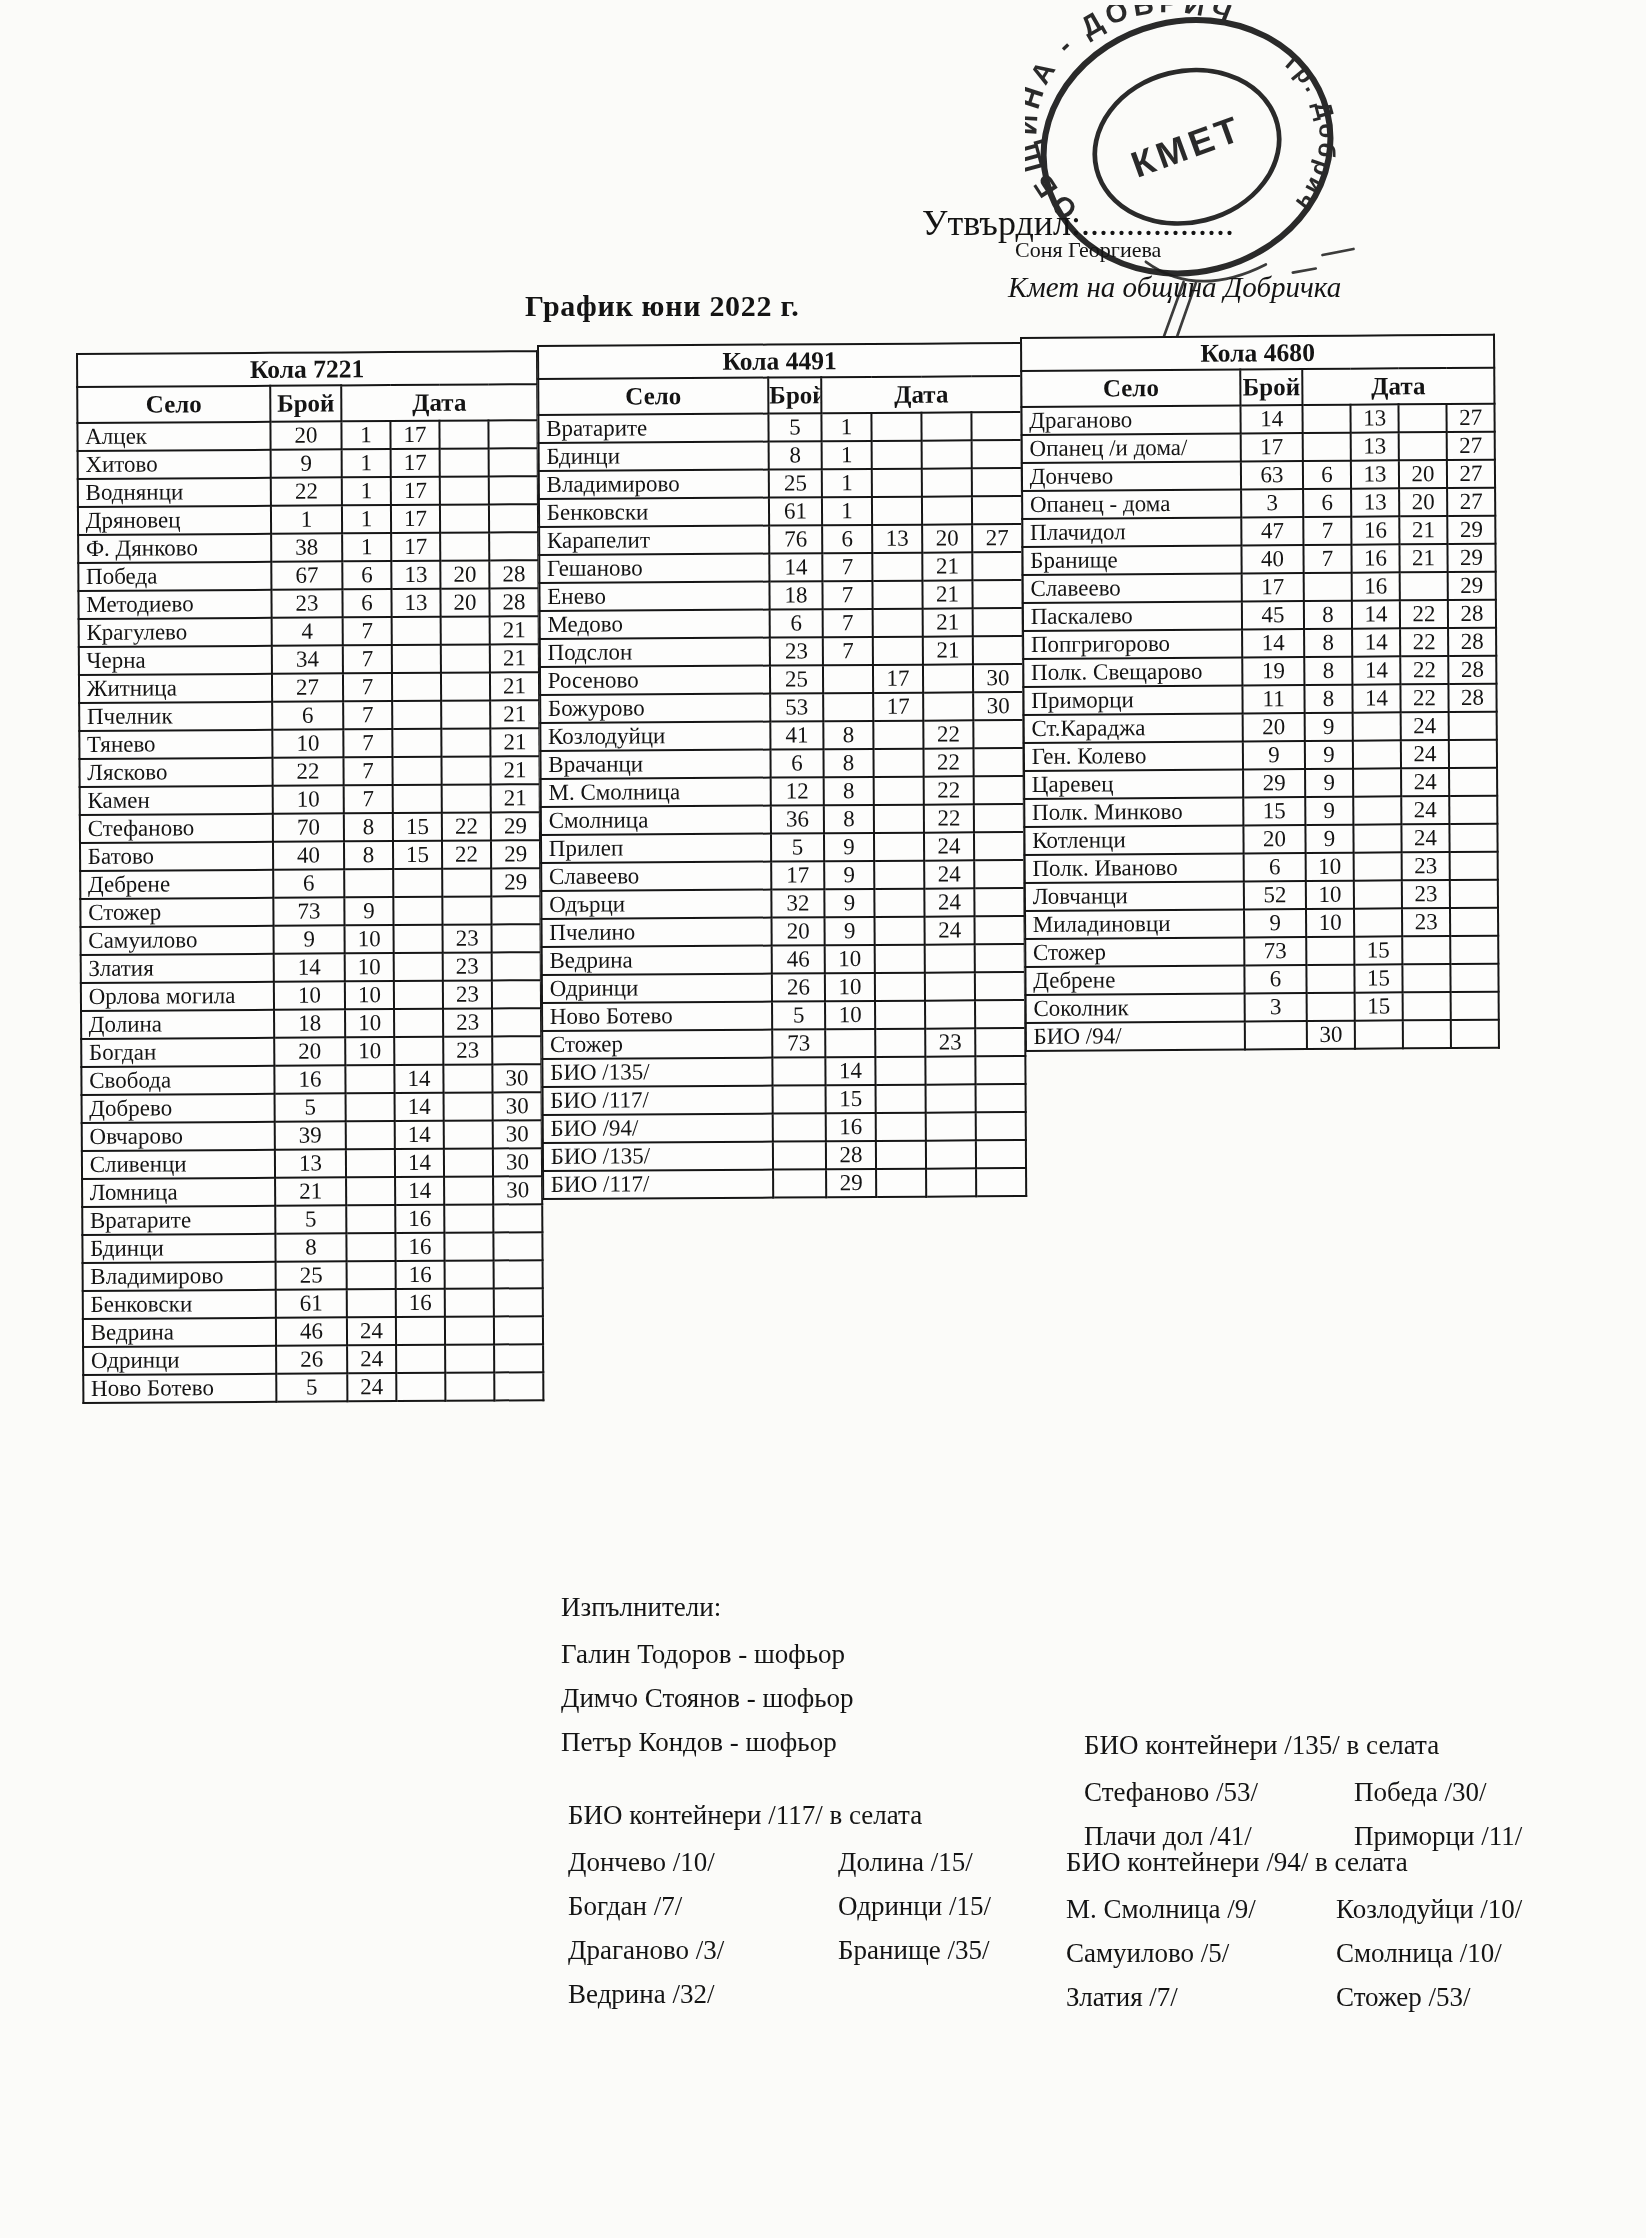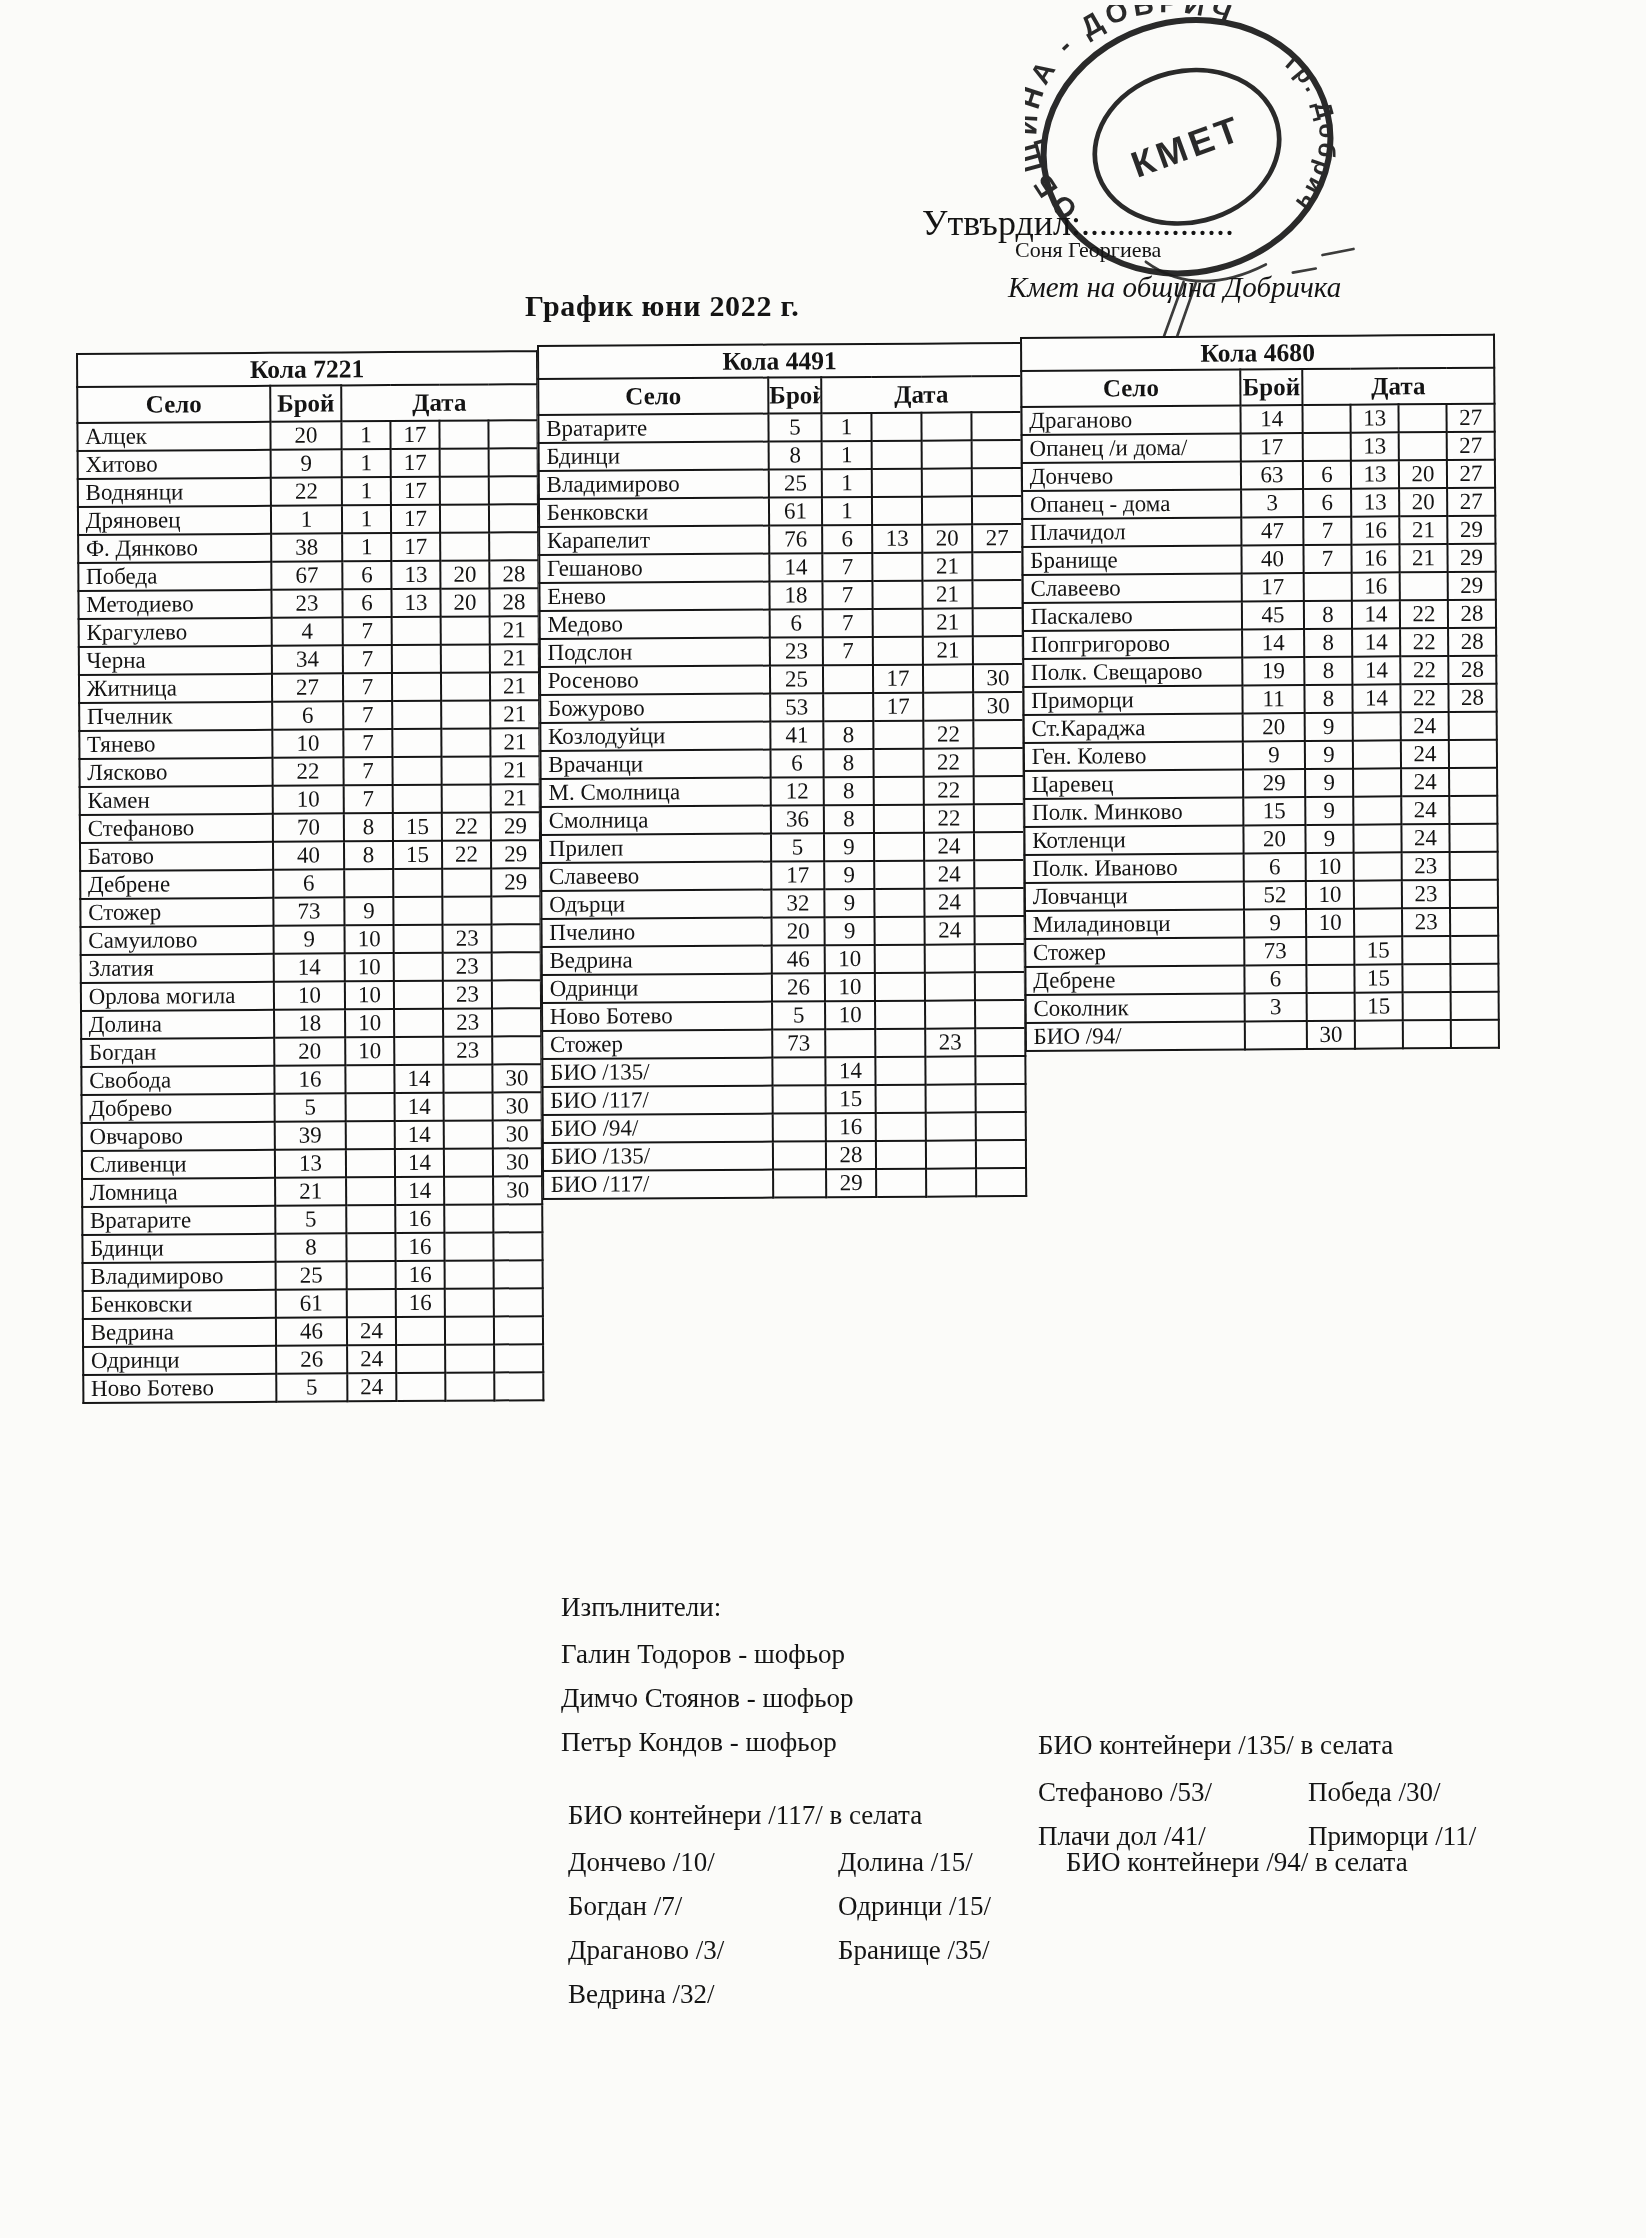--- a/index.html
+++ b/index.html
@@ -34,21 +34,21 @@
   .t1 col.c-v{width:193px}.t1 col.c-n{width:71px}.t1 col.c-d{width:49px}
   .t2 col.c-v{width:230px}.t2 col.c-n{width:53px}.t2 col.c-d{width:50px}
   .t3 col.c-v{width:219px}.t3 col.c-n{width:62px}.t3 col.c-d{width:48px}
   
   .note{position:absolute; font-size:27px; line-height:44px;}
   .note .head{margin-bottom:2.7px;}
   .cols{display:flex;gap:27px;}
   .colL{width:243px;}
   .executors{left:561px; top:1585px;}
   .bio117{left:568px; top:1793px;}
-  .bio135{left:1038px; top:1723px;}
+  .bio135{left:1084px; top:1723px;}
   .bio94{left:1066px; top:1840px;}
   .line{white-space:nowrap;}
 </style>
 </head>
 <body>
 
 <div class="page">
 
   <svg class="stamp" viewBox="0 0 480 440">
     <g transform="rotate(-14 240 210)">
@@ -874,16 +874,28 @@
         </div>
       <div>
           <div class="line">Победа /30/</div>
           <div class="line">Приморци /11/</div>
         </div>
     </div>
   </div>
 
   <div class="note bio94">
     <div class="head">БИО контейнери /94/ в селата</div>
+    <div class="cols">
+      <div class="colL">
+          <div class="line">М. Смолница /9/</div>
+          <div class="line">Самуилово /5/</div>
+          <div class="line">Златия /7/</div>
+        </div>
+      <div>
+          <div class="line">Козлодуйци /10/</div>
+          <div class="line">Смолница /10/</div>
+          <div class="line">Стожер /53/</div>
+        </div>
+    </div>
   </div>
 
 </div>
 
 
 </body></html>

